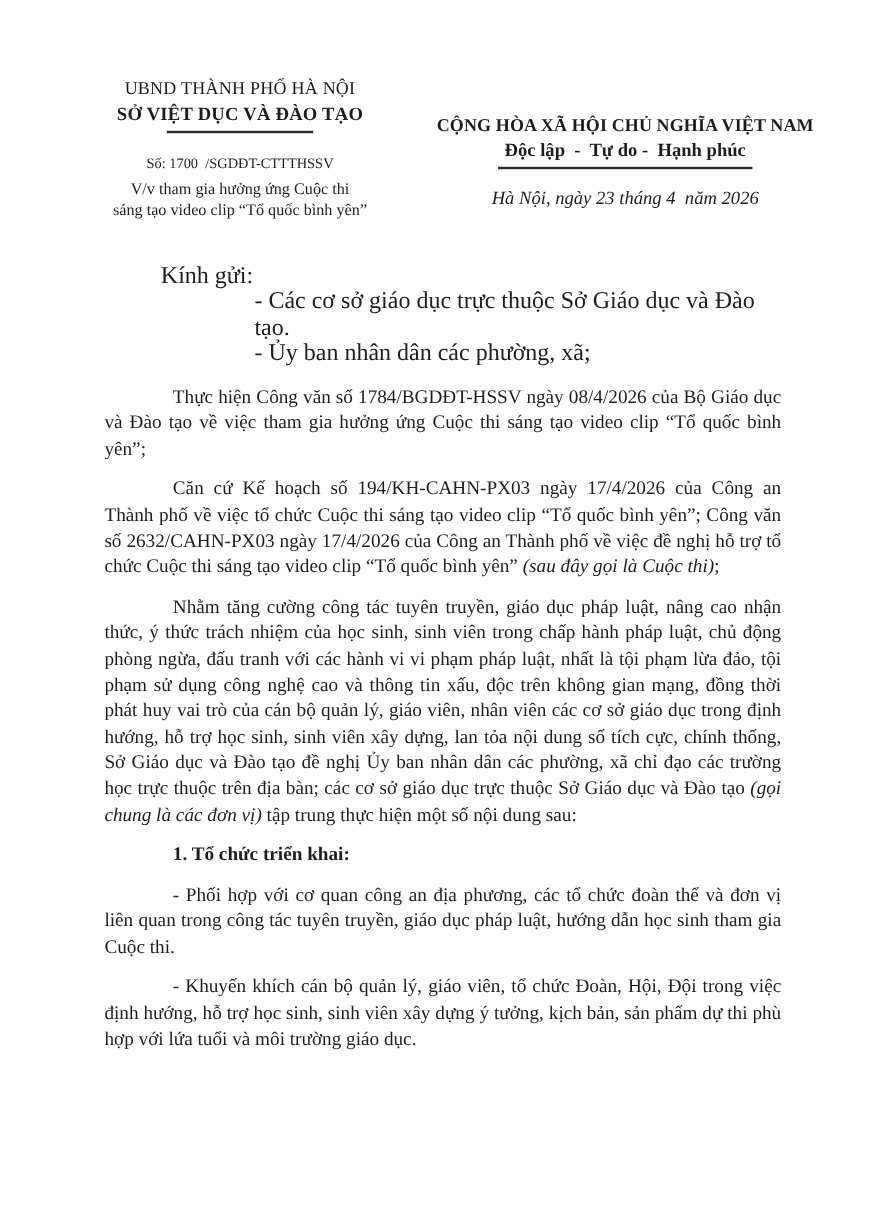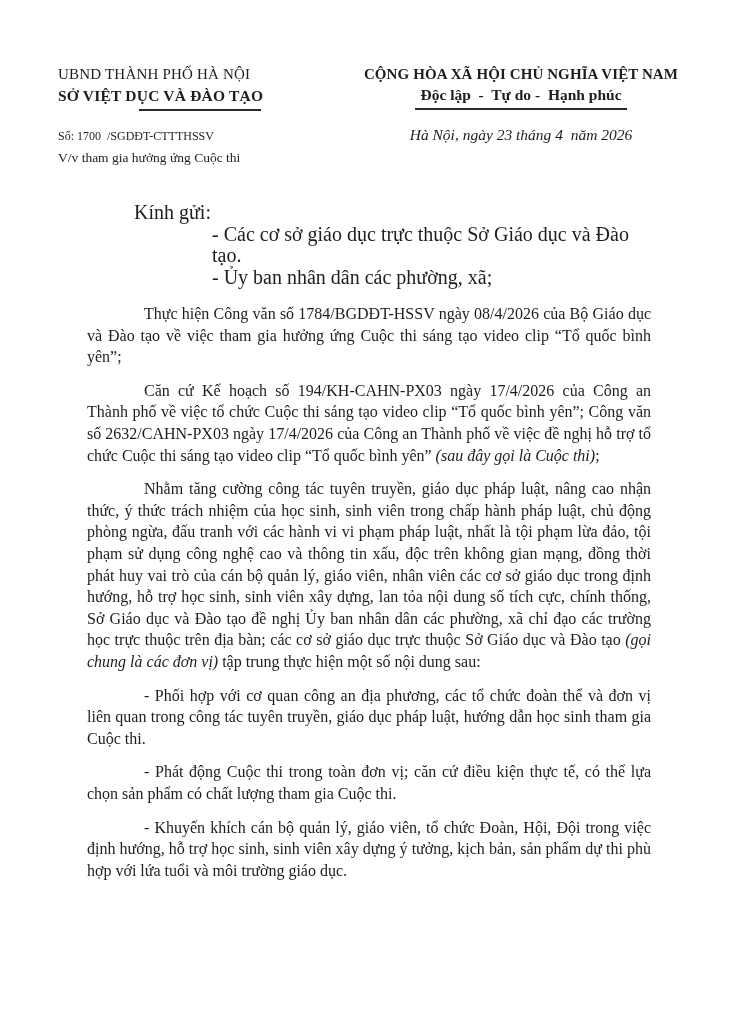--- a/index.html
+++ b/index.html
@@ -18,21 +18,21 @@
     box-sizing: border-box;
     padding-top: 64px;
     overflow: hidden;
   }
   .header {
     display: flex;
     padding: 0 38px 0 58px;
   }
   .header-left {
     width: 284px;
-    text-align: left;
+    text-align: center;
     flex-shrink: 0;
   }
   .header-right {
     flex: 1;
     text-align: center;
   }
   .org-parent {
     font-size: 15px;
     line-height: 21px;
     letter-spacing: 0.2px;
@@ -59,20 +59,21 @@
   .subject-line {
     font-size: 13.5px;
     line-height: 17.5px;
   }
   .subject-block { margin-top: 3px; }
   .national-title {
     font-size: 15px;
     line-height: 21px;
     font-weight: bold;
     letter-spacing: 0.1px;
+    margin-top: 31px;
   }
   .national-motto {
     font-size: 15.5px;
     line-height: 20px;
     font-weight: bold;
     white-space: pre-wrap;
   }
   .place-date {
     margin-top: 15px;
     font-size: 15.5px;
@@ -105,20 +106,21 @@
 <div class="page">
 
   <div class="header">
     <div class="header-left">
       <div class="org-parent">UBND THÀNH PHỐ HÀ NỘI</div>
       <div class="org-name">SỞ VIỆT DỤC VÀ ĐÀO TẠO</div>
       <div class="rule rule-left"></div>
       <div class="doc-number">Số: 1700  /SGDĐT-CTTTHSSV</div>
       <div class="subject-block">
         <div class="subject-line">V/v tham gia hưởng ứng Cuộc thi</div>
+        <div class="subject-line">sáng tạo video clip “Tổ quốc bình yên”</div>
       </div>
     </div>
     <div class="header-right">
       <div class="national-title">CỘNG HÒA XÃ HỘI CHỦ NGHĨA VIỆT NAM</div>
       <div class="national-motto">Độc lập  -  Tự do -  Hạnh phúc</div>
       <div class="rule rule-right"></div>
       <div class="place-date">Hà Nội, ngày 23 tháng 4  năm 2026</div>
     </div>
   </div>
 
@@ -127,18 +129,18 @@
     <div class="recipients">
       <div>- Các cơ sở giáo dục trực thuộc Sở Giáo dục và Đào tạo.</div>
       <div>- Ủy ban nhân dân các phường, xã;</div>
     </div>
   </div>
 
   <div class="content">
     <p>Thực hiện Công văn số 1784/BGDĐT-HSSV ngày 08/4/2026 của Bộ Giáo dục và Đào tạo về việc tham gia hưởng ứng Cuộc thi sáng tạo video clip “Tổ quốc bình yên”;</p>
     <p><span>Căn cứ Kế hoạch số 194/KH-CAHN-PX03 ngày 17/4/2026 của Công an Thành phố về việc tổ chức Cuộc thi sáng tạo video clip “Tổ quốc bình yên”; Công văn số 2632/CAHN-PX03 ngày 17/4/2026 của Công an Thành phố về việc đề nghị hỗ trợ tổ chức Cuộc thi sáng tạo video clip “Tổ quốc bình yên” </span><span class="italic">(sau đây gọi là Cuộc thi)</span><span>;</span></p>
     <p><span>Nhằm tăng cường công tác tuyên truyền, giáo dục pháp luật, nâng cao nhận thức, ý thức trách nhiệm của học sinh, sinh viên trong chấp hành pháp luật, chủ động phòng ngừa, đấu tranh với các hành vi vi phạm pháp luật, nhất là tội phạm lừa đảo, tội phạm sử dụng công nghệ cao và thông tin xấu, độc trên không gian mạng, đồng thời phát huy vai trò của cán bộ quản lý, giáo viên, nhân viên các cơ sở giáo dục trong định hướng, hỗ trợ học sinh, sinh viên xây dựng, lan tỏa nội dung số tích cực, chính thống, Sở Giáo dục và Đào tạo đề nghị Ủy ban nhân dân các phường, xã chỉ đạo các trường học trực thuộc trên địa bàn; các cơ sở giáo dục trực thuộc Sở Giáo dục và Đào tạo </span><span class="italic">(gọi chung là các đơn vị)</span><span> tập trung thực hiện một số nội dung sau:</span></p>
+    <p class="bold">1. Tổ chức triển khai:</p>
     <p>- Phối hợp với cơ quan công an địa phương, các tổ chức đoàn thể và đơn vị liên quan trong công tác tuyên truyền, giáo dục pháp luật, hướng dẫn học sinh tham gia Cuộc thi.</p>
-    <p>- Phát động Cuộc thi trong toàn đơn vị; căn cứ điều kiện thực tế, có thể lựa chọn sản phẩm có chất lượng tham gia Cuộc thi.</p>
     <p>- Khuyến khích cán bộ quản lý, giáo viên, tổ chức Đoàn, Hội, Đội trong việc định hướng, hỗ trợ học sinh, sinh viên xây dựng ý tưởng, kịch bản, sản phẩm dự thi phù hợp với lứa tuổi và môi trường giáo dục.</p>
   </div>
 
 </div>
 
 </body></html>

